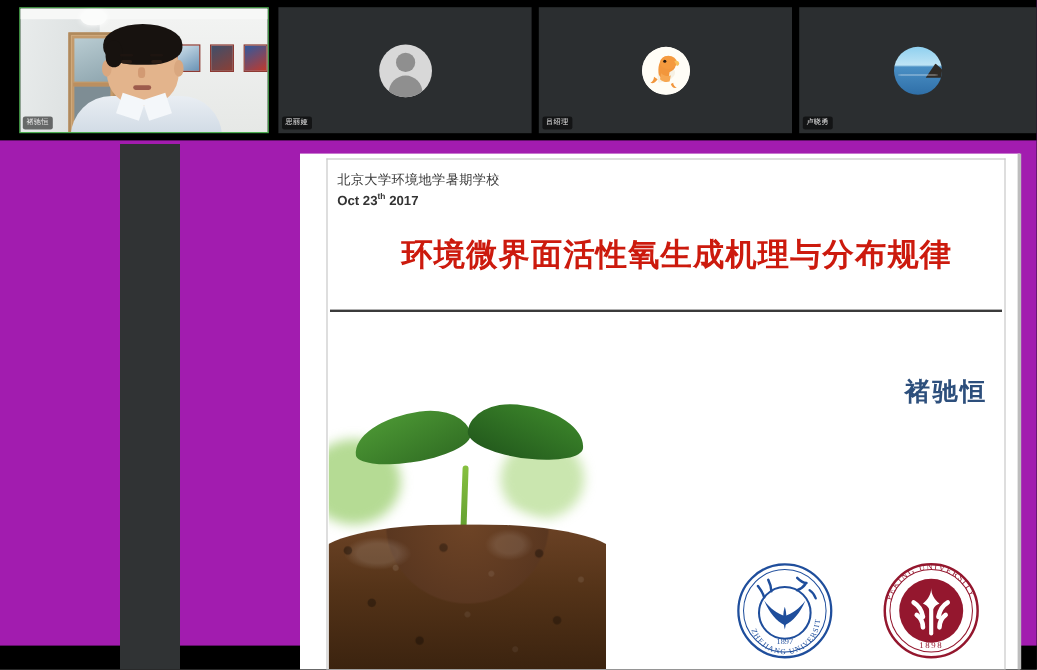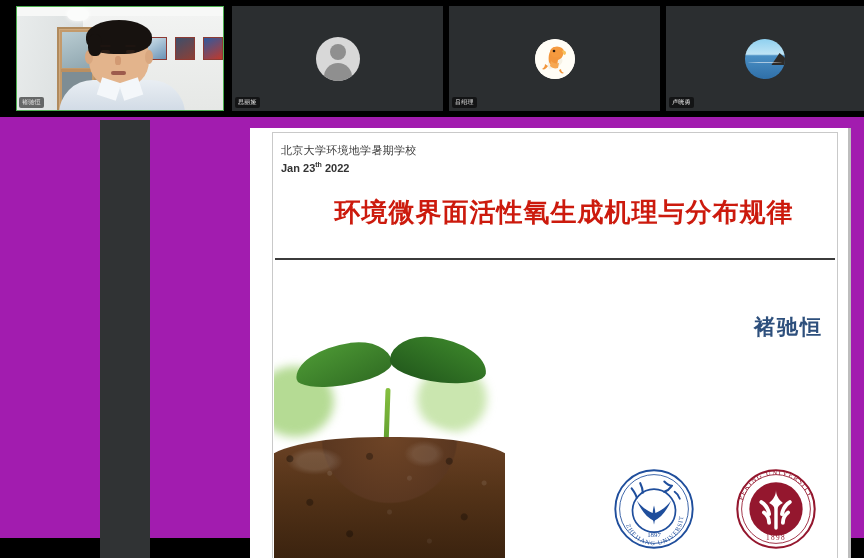--- a/index.html
+++ b/index.html
@@ -272,22 +272,22 @@
   <div class="panel-dark"></div>
 
   <div class="slide-outer"></div>
   <div class="slide-sh"></div>
 
   <div class="slide">
 
     <div class="hdr">
       <div class="l1">北京大学环境地学暑期学校</div>
       <div class="l2">
-        <span>Jan 23</span><sup>th</sup>
-        <span>2022</span>
+        <span>Oct 23</span><sup>th</sup>
+        <span>2017</span>
       </div>
     </div>
 
     <div class="title">环境微界面活性氧生成机理与分布规律</div>
 
     <div class="rule"></div>
 
     <div class="photo">
       <div class="bg"></div>
       <div class="blob b1"></div>

